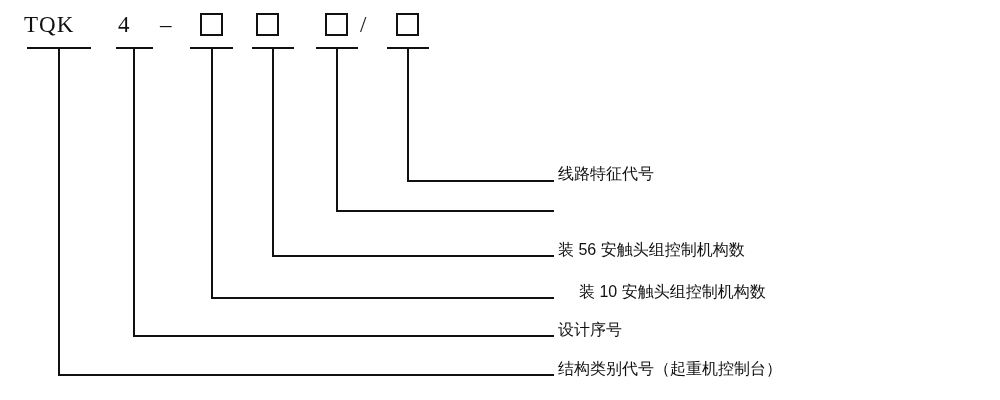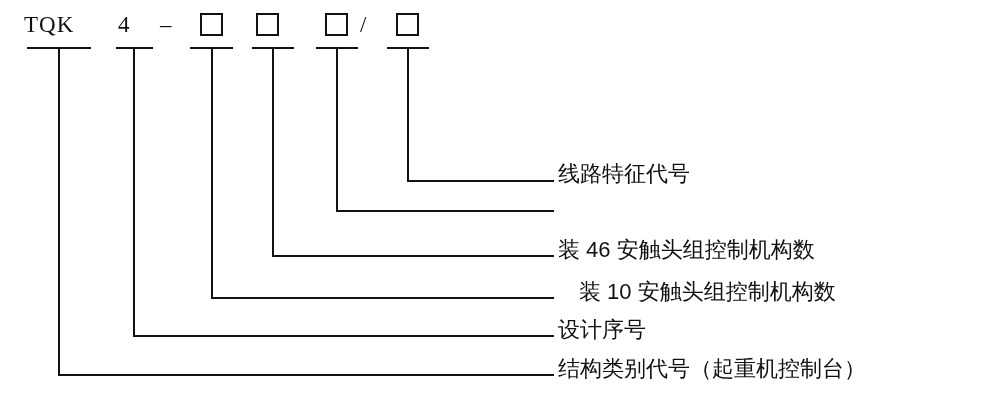--- a/index.html
+++ b/index.html
@@ -63,21 +63,21 @@
   .leader-line {
     position: absolute;
     height: 2px;
     background: #111111;
   }
 
   
   .label-text {
     position: absolute;
     color: #111111;
-    font-size: 22px;
+    font-size: 16px;
     line-height: 28px;
     white-space: nowrap;
     font-family: "Liberation Sans", "DejaVu Sans", sans-serif;
   }
 </style>
 </head>
 <body>
 
 <div id="canvas">
 
@@ -122,21 +122,21 @@
   <div class="leader-line" style="left:407px; top:180px; width:147px;"></div>
   <div class="leader-line" style="left:336px; top:210px; width:218px;"></div>
   <div class="leader-line" style="left:272px; top:255px; width:282px;"></div>
   <div class="leader-line" style="left:211px; top:297px; width:343px;"></div>
   <div class="leader-line" style="left:133px; top:335px; width:421px;"></div>
   <div class="leader-line" style="left:58px;  top:374px; width:496px;"></div>
 
   <span class="label-text" style="left:558px; top:160px;">线路特征代号</span>
 
 
-  <span class="label-text" style="left:558px; top:236px;">装 46 安触头组控制机构数</span>
+  <span class="label-text" style="left:558px; top:236px;">装 56 安触头组控制机构数</span>
 
   <span class="label-text" style="left:558px; top:278px;margin-left:21px;">装 10 安触头组控制机构数</span>
 
   <span class="label-text" style="left:558px; top:316px;">设计序号</span>
 
   <span class="label-text" style="left:558px; top:355px;">结构类别代号（起重机控制台）</span>
 
 </div>
 
 </body></html>

